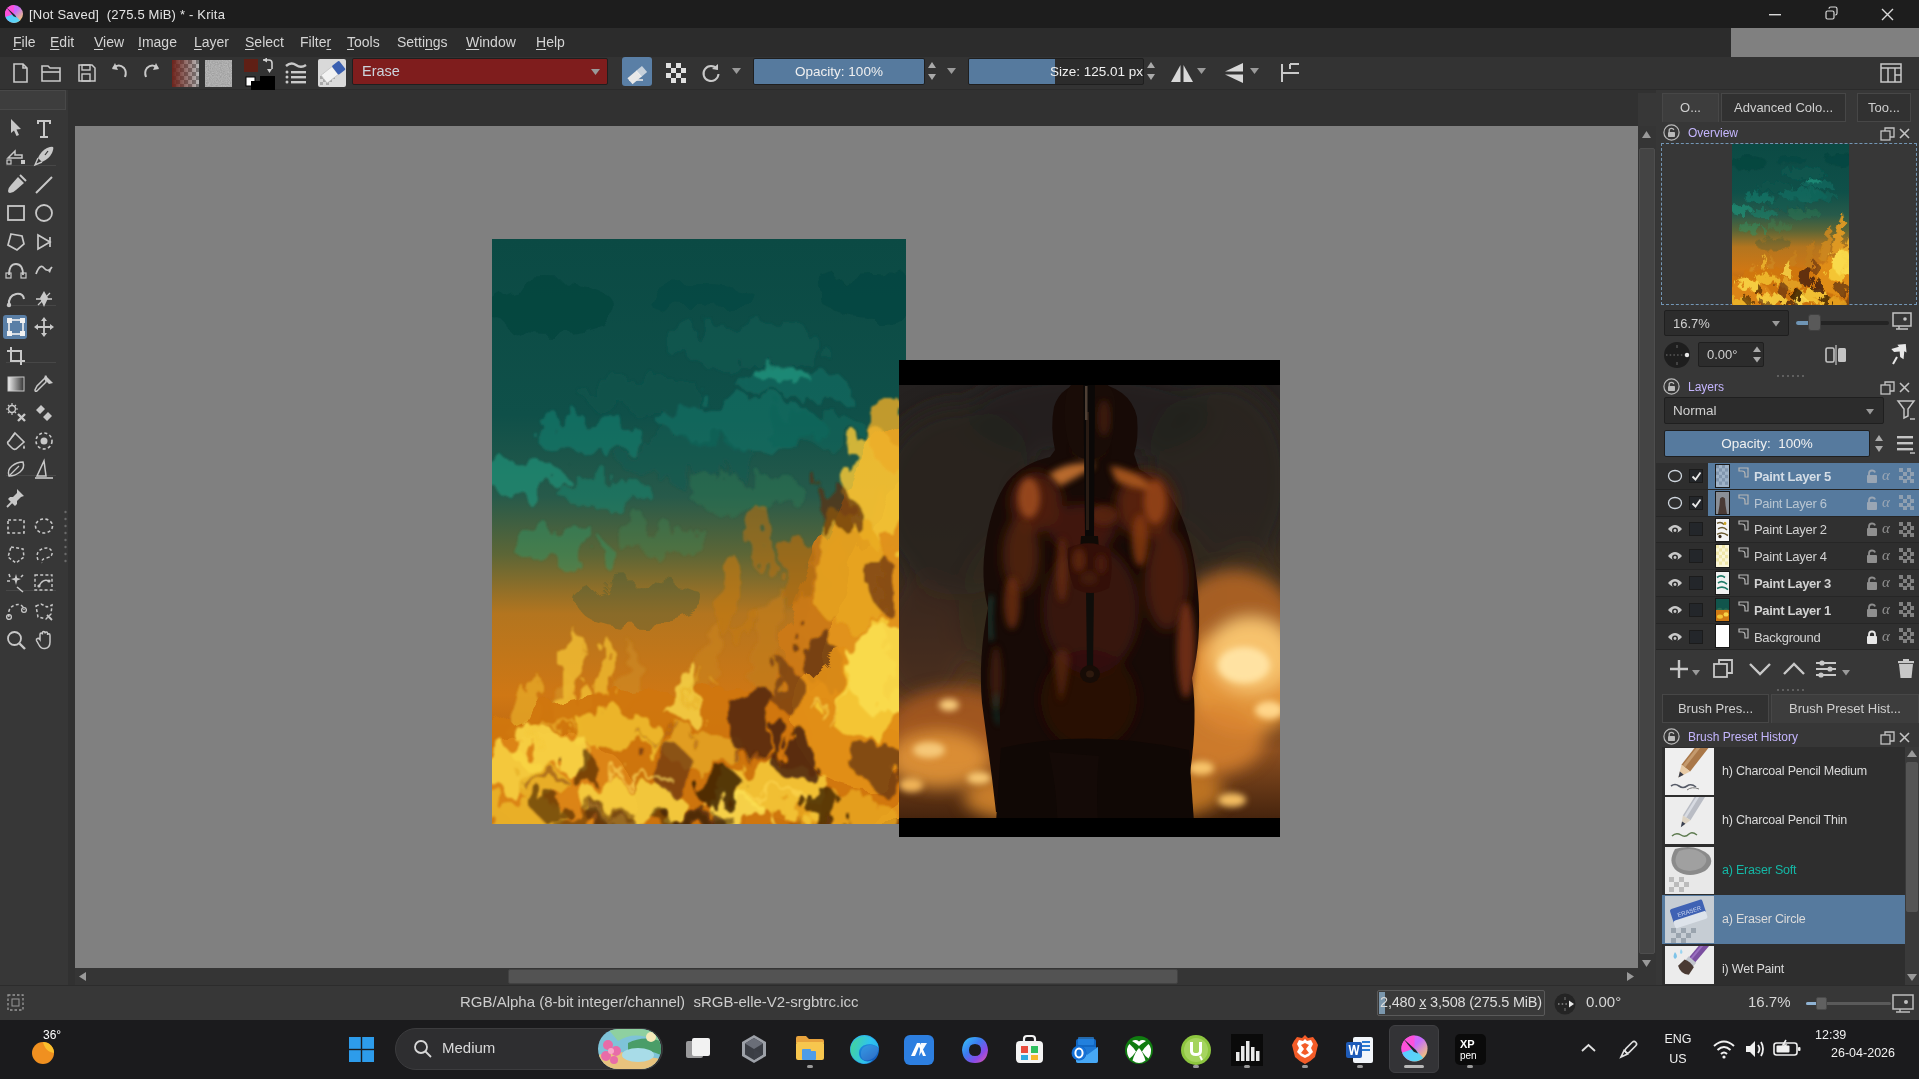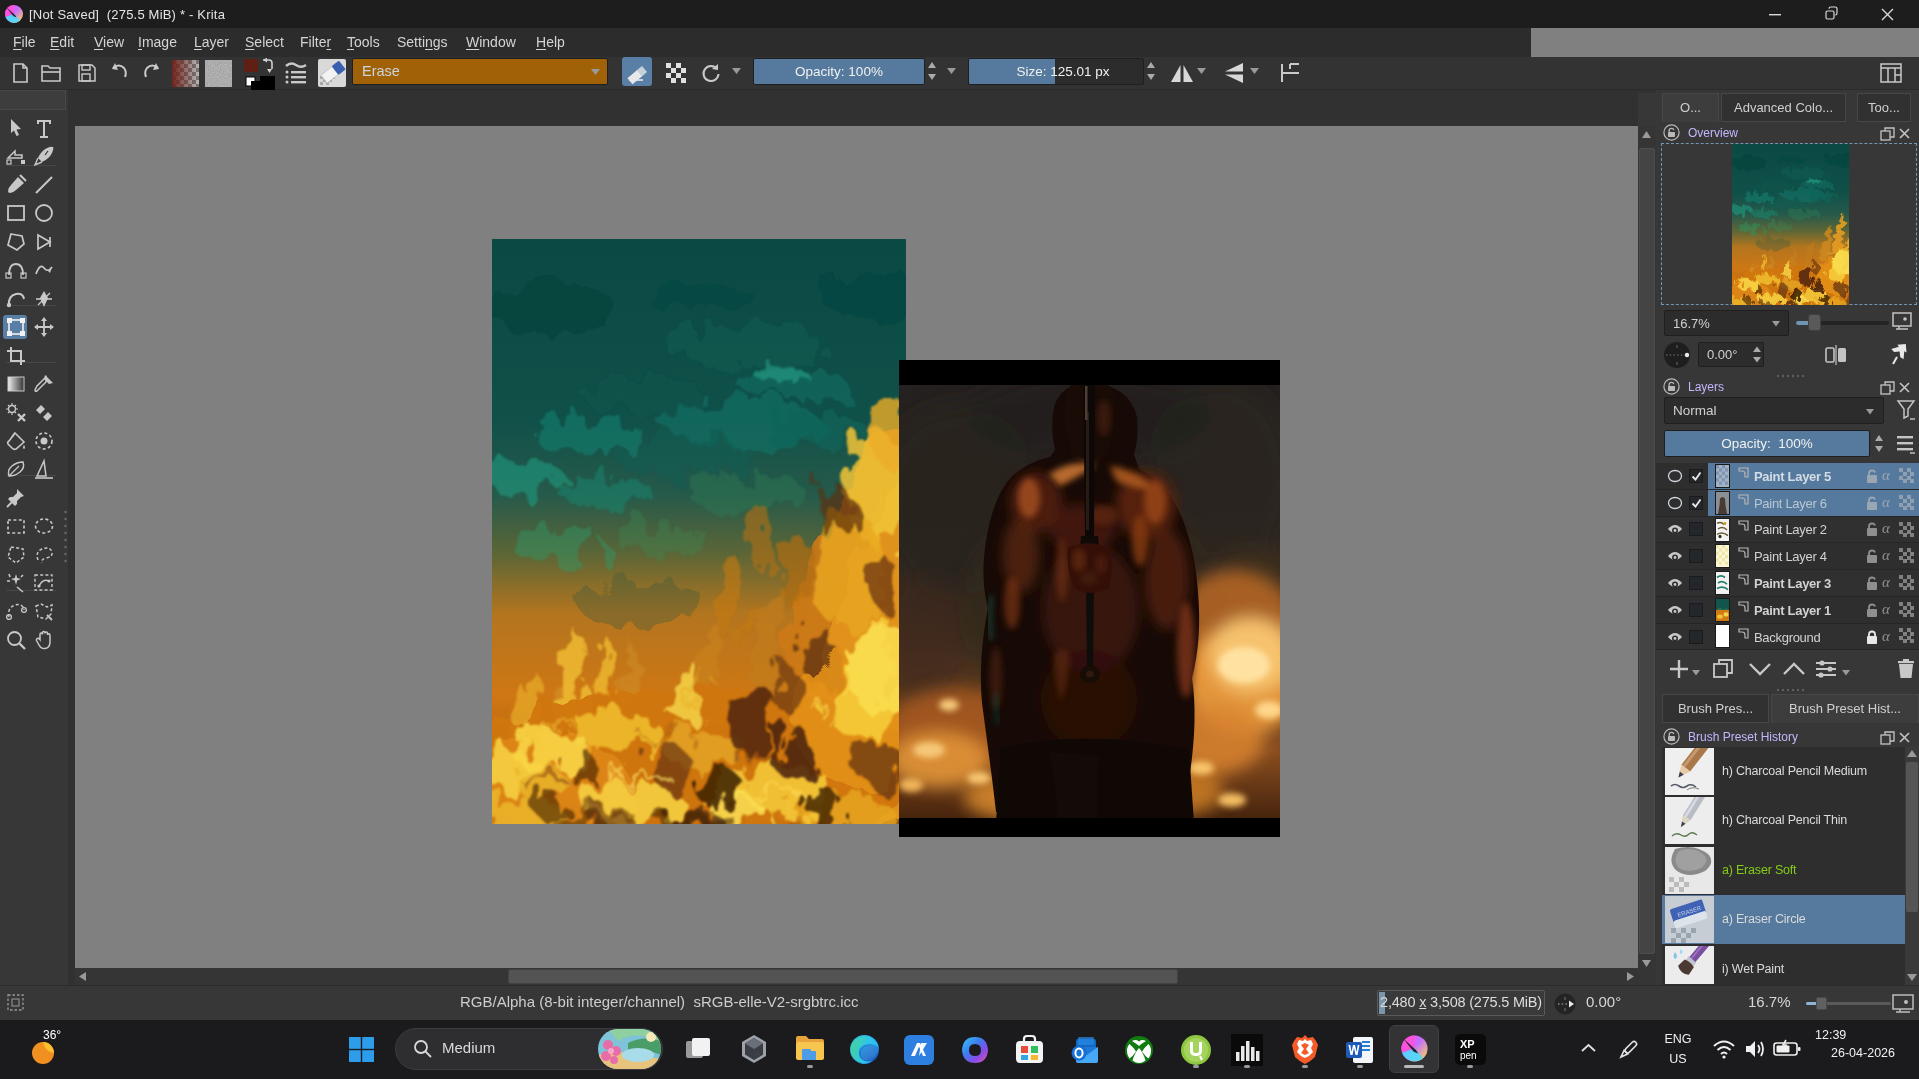--- a/index.html
+++ b/index.html
@@ -5,21 +5,21 @@
 * { margin:0; padding:0; box-sizing:border-box; }
 html,body { width:1919px; height:1079px; overflow:hidden; background:#808080;
   font-family:"Liberation Sans", sans-serif; }
 #root { position:absolute; left:0; top:0; width:1919px; height:1079px; }
 .abs { position:absolute; }
 
 #titlebar { position:absolute; left:0; top:0; width:1919px; height:28px; background:#1d1d1d; color:#e4e4e4; font-size:13px; }
 #titletext { position:absolute; left:29px; top:7px; letter-spacing:0.2px; }
 .wbtn { position:absolute; top:0; width:44px; height:28px; color:#d9d9d9; }
 
-#menubar { position:absolute; left:0; top:28px; width:1531px; height:29px; background:#2c2c2c; color:#d4d4d4; font-size:14px; }
+#menubar { position:absolute; left:0; top:28px; width:1731px; height:29px; background:#2c2c2c; color:#d4d4d4; font-size:14px; }
 #menubar span.mi { position:absolute; top:6px; }
 #menubar u { text-decoration:underline; text-underline-offset:2px; }
 
 #toolbar { position:absolute; left:0; top:57px; width:1919px; height:33px; background:#333333; border-bottom:1px solid #2b2b2b; }
 .ticon { position:absolute; top:3px; width:26px; height:26px; }
 
 #leftbox { position:absolute; left:0; top:90px; width:68px; height:895px; background:#373737; }
 #lbhead { position:absolute; left:0px; top:0px; width:66px; height:20px; background:#3d3d3d; border:1px solid #484848; border-left:none; }
 .tool { position:absolute; width:22px; height:22px; }
 .toolsel { position:absolute; width:24px; height:24px; background:#5a7fa6; border-radius:3px; }
@@ -176,21 +176,21 @@
           <rect x="11" y="14" width="3" height="3"></rect>
           <rect x="5" y="14" width="3" height="3"></rect>
         </g>
     <g transform="rotate(-38 14 14)">
           <rect x="4" y="9" width="14" height="10" fill="#f2f2f2"></rect>
           <path d="M4 9 h14 v10 h-14 z" fill="none" stroke="#bbb" stroke-width="0.6"></path>
           <rect x="18" y="8.4" width="9" height="11.2" rx="1" fill="#3a5fb0"></rect>
         </g>
   </svg>
 
-  <div class="abs" style="left:352px;top:1px;width:256px;height:27px;background:#a16207;border:1px solid #1f1f1f;border-radius:2px">
+  <div class="abs" style="left:352px;top:1px;width:256px;height:27px;background:#7f1d1d;border:1px solid #1f1f1f;border-radius:2px">
     <span style="position:absolute;left:9px;top:4px;color:#ccd4dc;font-size:14.5px">Erase</span>
     <svg style="position:absolute;right:6px;top:10px" width="10" height="7">
           <path d="M0 0 L9 0 L4.5 6 Z" fill="#9a9a9a"></path>
         </svg>
   </div>
 
   <div class="abs" style="left:622px;top:0px;width:30px;height:29px;background:#5a7fa6;border-radius:3px"></div>
   <svg class="ticon" style="left:624px;top:2px">
         <g transform="rotate(-40 13 15)">
           <rect x="3" y="12" width="12" height="8" fill="#e8e8e8"></rect>
@@ -228,21 +228,21 @@
           <path d="M3 10 L11 10 L7 4 Z" fill="#aaa"></path>
           <path d="M3 16 L11 16 L7 22 Z" fill="#aaa"></path>
         </svg>
   </div>
   <svg class="abs" style="left:947px;top:11px" width="10" height="7">
         <path d="M0 0 L9 0 L4.5 6 Z" fill="#9a9a9a"></path>
       </svg>
 
   <div class="abs" style="left:968px;top:1px;width:176px;height:27px;background:#2c2c2c;border:1px solid #1f1f1f;border-radius:2px;overflow:hidden">
     <div style="position:absolute;left:0;top:0;bottom:0;width:86px;background:#567a9e"></div>
-    <div style="position:absolute;left:14px;right:0;top:5px;text-align:center;color:#f0f0f0;font-size:13.5px">Size: 125.01 px</div>
+    <div style="position:absolute;left:14px;right:0;top:5px;text-align:right;color:#f0f0f0;font-size:13.5px">Size: 125.01 px</div>
   </div>
   <div class="abs" style="left:1144px;top:1px;width:14px;height:27px">
     <svg width="14" height="27">
           <path d="M3 10 L11 10 L7 4 Z" fill="#aaa"></path>
           <path d="M3 16 L11 16 L7 22 Z" fill="#aaa"></path>
         </svg>
   </div>
 
   <svg class="ticon" style="left:1170px">
         <path d="M10.5 5 L10.5 22 L1 22 Z" fill="#d8d8d8"></path>
@@ -1238,21 +1238,21 @@
         <path d="M14 4 Q 30 -2 40 9 Q 44 15 36 21 Q 24 27 14 21 Q 7 14 14 4 Z" fill="#a0a0a0"></path>
         <g fill="#bbb">
           <rect x="4" y="30" width="5" height="5"></rect>
           <rect x="14" y="30" width="5" height="5"></rect>
           <rect x="9" y="35" width="5" height="5"></rect>
           <rect x="19" y="35" width="5" height="5"></rect>
           <rect x="4" y="40" width="5" height="5"></rect>
           <rect x="14" y="40" width="5" height="5"></rect>
         </g>
       </svg>
-<div class="abs" style="left:66px;top:773px;font-size:12.5px;letter-spacing:-0.2px;color:#84cc16">a) Eraser Soft</div>
+<div class="abs" style="left:66px;top:773px;font-size:12.5px;letter-spacing:-0.2px;color:#14b8a6">a) Eraser Soft</div>
 <div class="abs" style="left:6px;top:805px;width:257px;height:49px;background:#567a9e"></div>
 <svg class="abs" style="left:9px;top:806px" width="49" height="47" viewBox="0 0 49 47">
         <rect width="49" height="47" fill="#c6cdd4"></rect>
         <g transform="rotate(-18 24 22)">
           <rect x="8" y="8" width="34" height="15" rx="2" fill="#3f62b4"></rect>
           <rect x="8" y="20" width="34" height="8" rx="2" fill="#dde3ea"></rect>
           <text x="14" y="18" font-size="6" fill="#c8d4ee" font-family="Liberation Sans">ERASER</text>
         </g>
         <g fill="#9aa4ae">
           <rect x="6" y="32" width="5" height="5"></rect>

